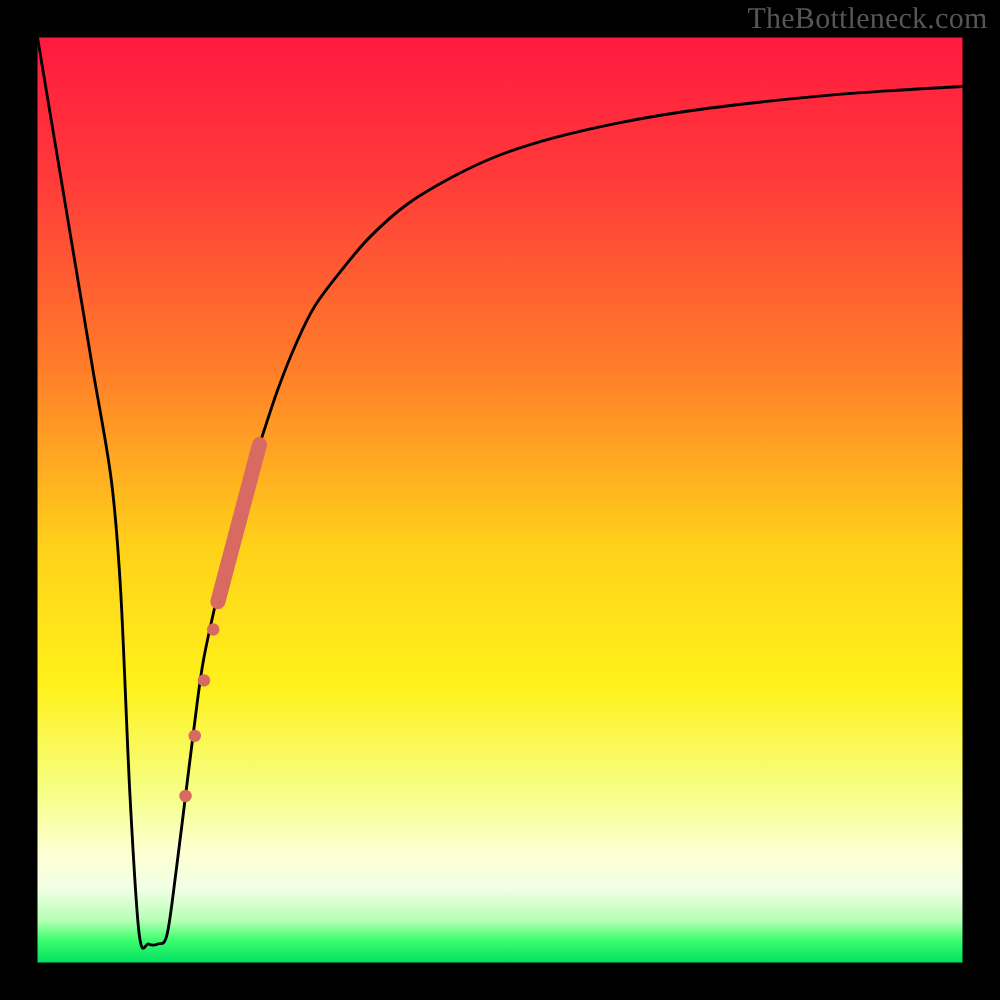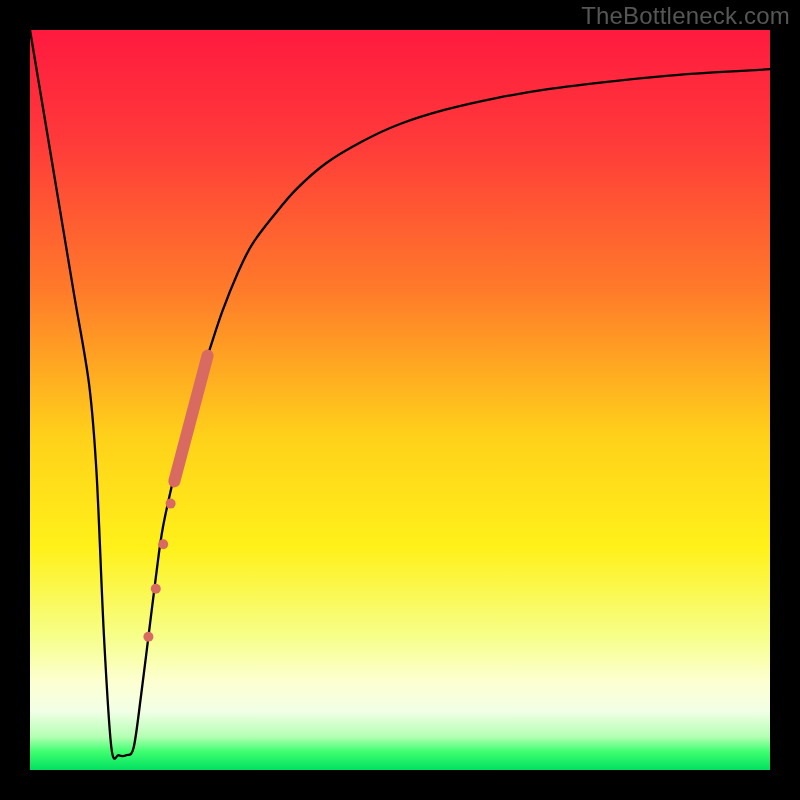--- a/index.html
+++ b/index.html
@@ -13,21 +13,21 @@
   .stage {
     position: relative;
     width: 800px;
     height: 800px;
     background: #000;
   }
   .watermark {
     position: absolute;
     top: 2px;
     right: 10px;
-    font-family: Liberation Sans, sans-serif;
+    font-family: Liberation Serif, serif;
     font-size: 24px;
     font-weight: 500;
     color: #565656;
     letter-spacing: 0.2px;
     z-index: 20;
   }
   svg.plot {
     position: absolute;
     left: 0;
     top: 0;

